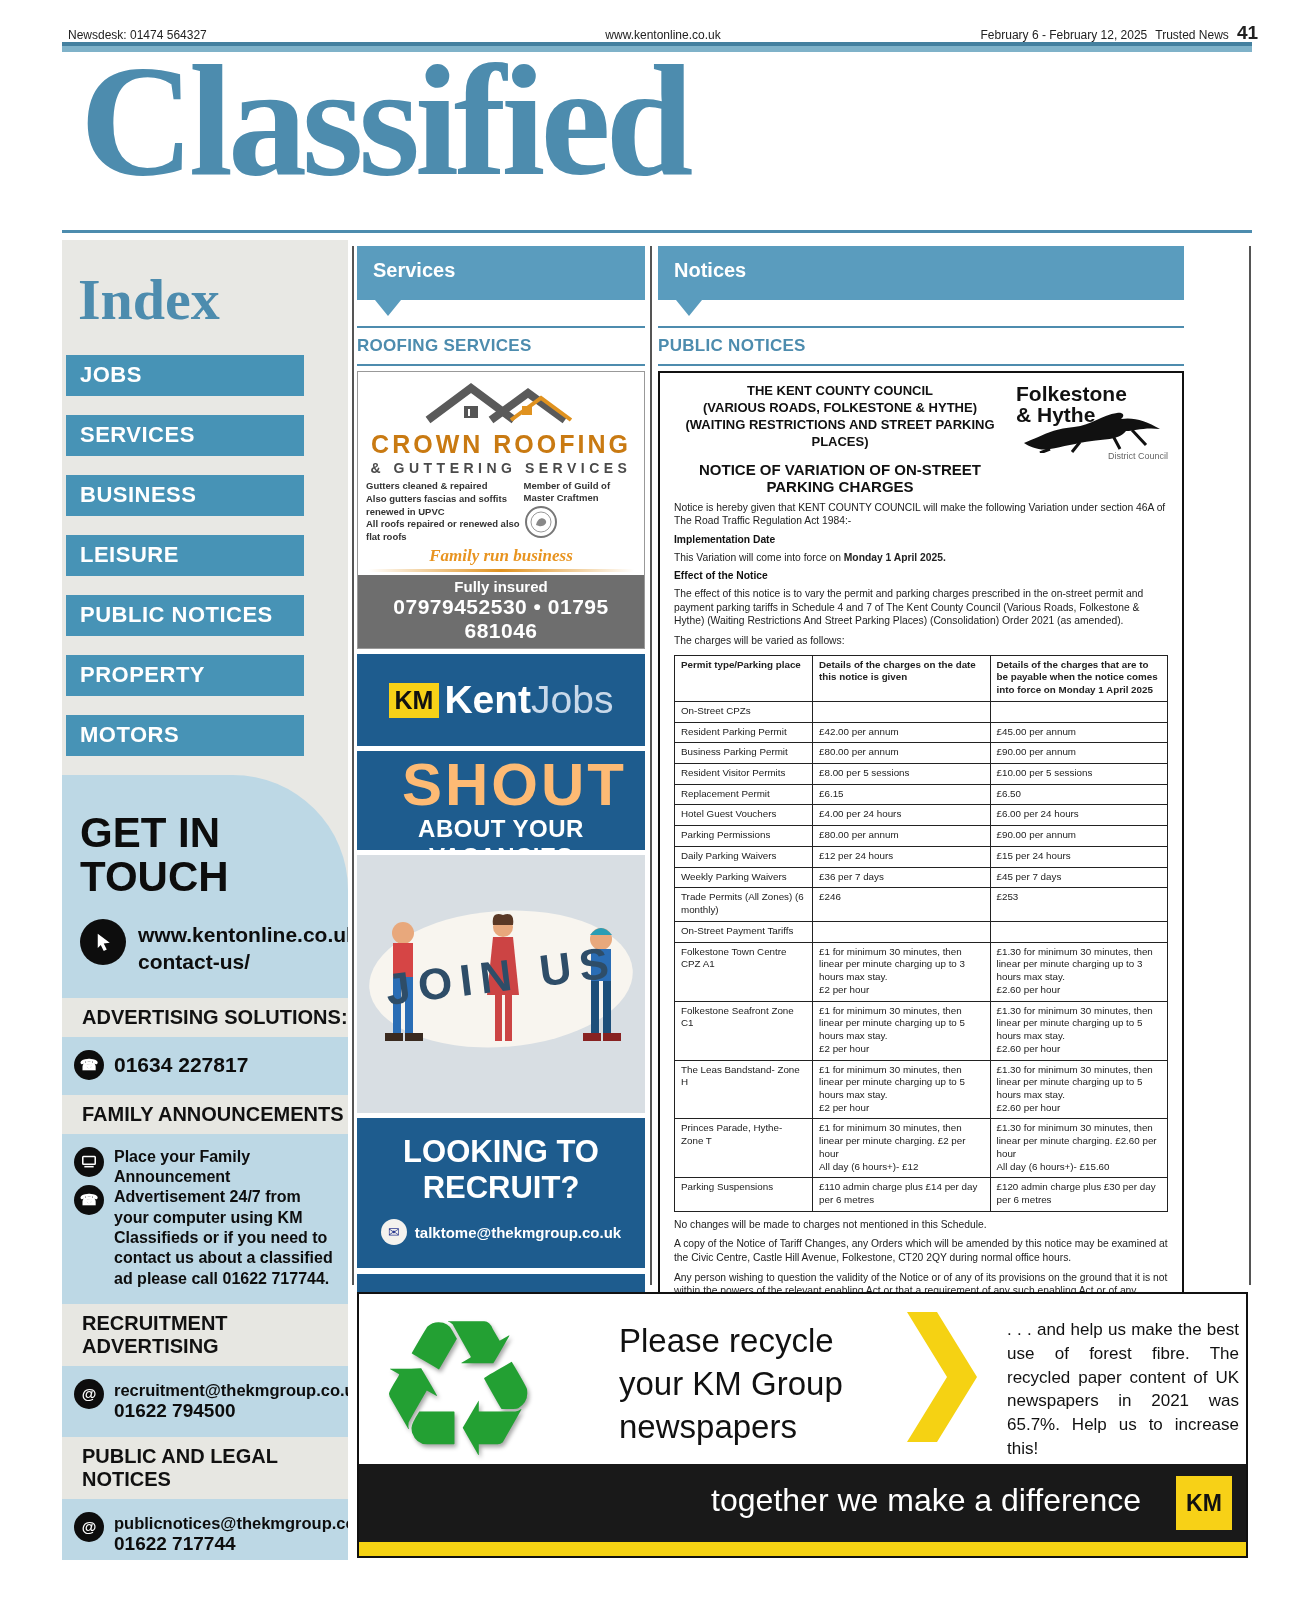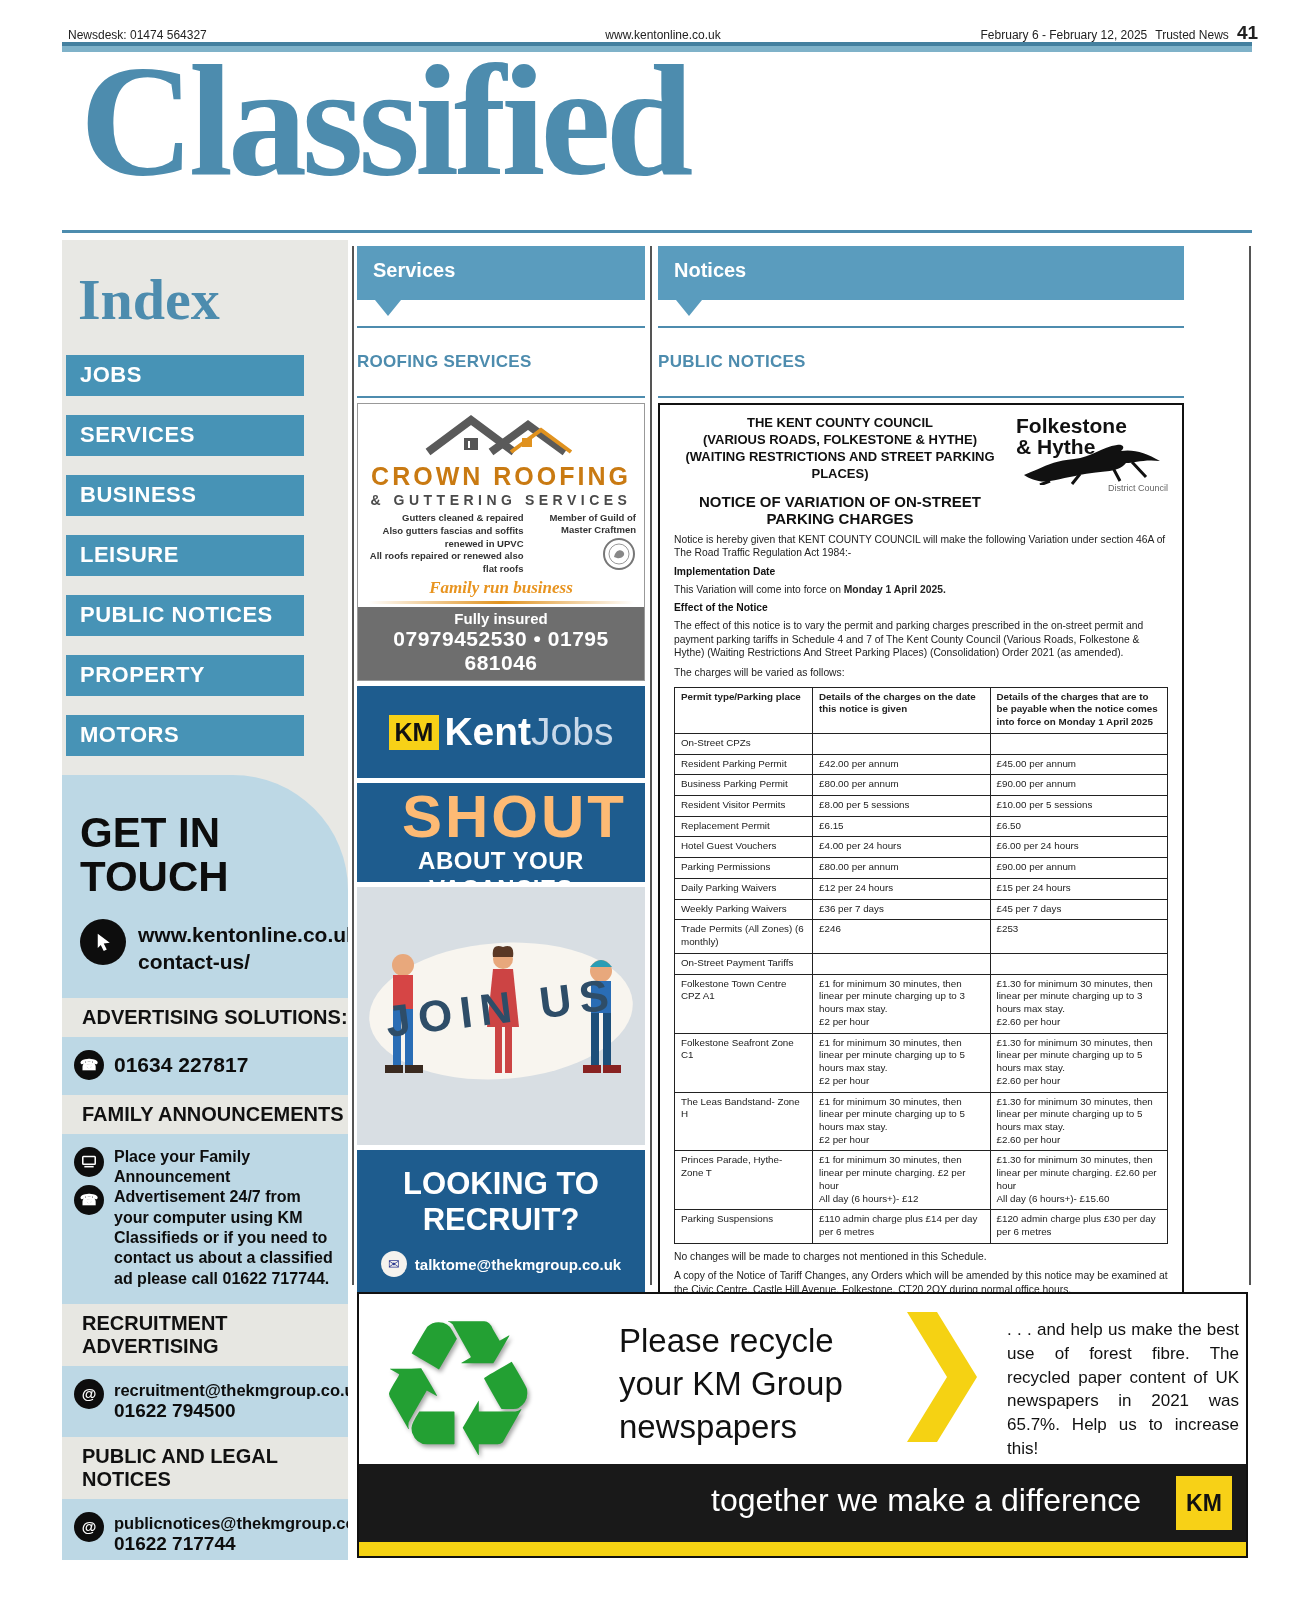--- a/index.html
+++ b/index.html
@@ -47,28 +47,28 @@
   .mail-lines .ph { font-size:19px; }
   .terms-line { font-size:17.5px; font-weight:bold; color:#0d0d0d; padding:18px 0 0 20px; }
   .blue-sec.last { flex:1; }
 
   
   .tab { position:relative; height:54px; background:#5a9cbe; margin-bottom:26px; }
   .tab-label { color:#fff; font-weight:bold; font-size:20px; padding:13px 0 0 16px; display:block; }
   .tab::after { content:""; position:absolute; left:18px; top:54px; border-left:13px solid transparent;
     border-right:13px solid transparent; border-top:16px solid #5a9cbe; }
   .rule { height:2px; background:#4d8cae; }
-  .category { font-size:17px; font-weight:bold; color:#4d8cae; padding:24px 0; letter-spacing:.3px; }
+  .category { font-size:17px; font-weight:bold; color:#4d8cae; padding:8px 0; letter-spacing:.3px; }
 
   
   .mid-col { position:absolute; left:357px; top:246px; width:288px; }
   .crown { margin-top:5px; border:1px solid #999; background:#fff; text-align:center; padding-top:4px; }
   .crown-name1 { font-size:25px; font-weight:800; color:#c97a12; letter-spacing:3px; }
   .crown-name2 { font-size:14px; font-weight:bold; color:#4a4a4a; letter-spacing:4.5px; margin-top:1px; }
-  .crown-info { display:flex; padding:4px 8px 0 8px; text-align:right; }
+  .crown-info { display:flex; padding:4px 8px 0 8px; text-align:left; }
   .crown-left { flex:1.4; font-size:9.5px; font-weight:bold; color:#333; line-height:1.35; }
   .crown-right { flex:1; font-size:9.5px; font-weight:bold; color:#333; line-height:1.3; }
   .crown-tag { font-family:"Liberation Serif", serif; font-style:italic; font-weight:bold; color:#e89420; font-size:17px; margin:2px 0 3px; }
   .crown-div { height:3px; margin:0 10px; background:linear-gradient(to right,#fff,#e0921f,#fff); }
   .crown-foot { background:#6e6e6e; color:#fff; margin-top:3px; padding:3px 0 5px; }
   .crown-ins { font-size:15px; font-weight:bold; }
   .crown-phones { font-size:21px; font-weight:bold; letter-spacing:.5px; }
 
   .kj-block { background:#1e5c8e; margin-top:5px; }
   .kj-logo { height:92px; display:flex; align-items:center; justify-content:center; gap:5px; }

